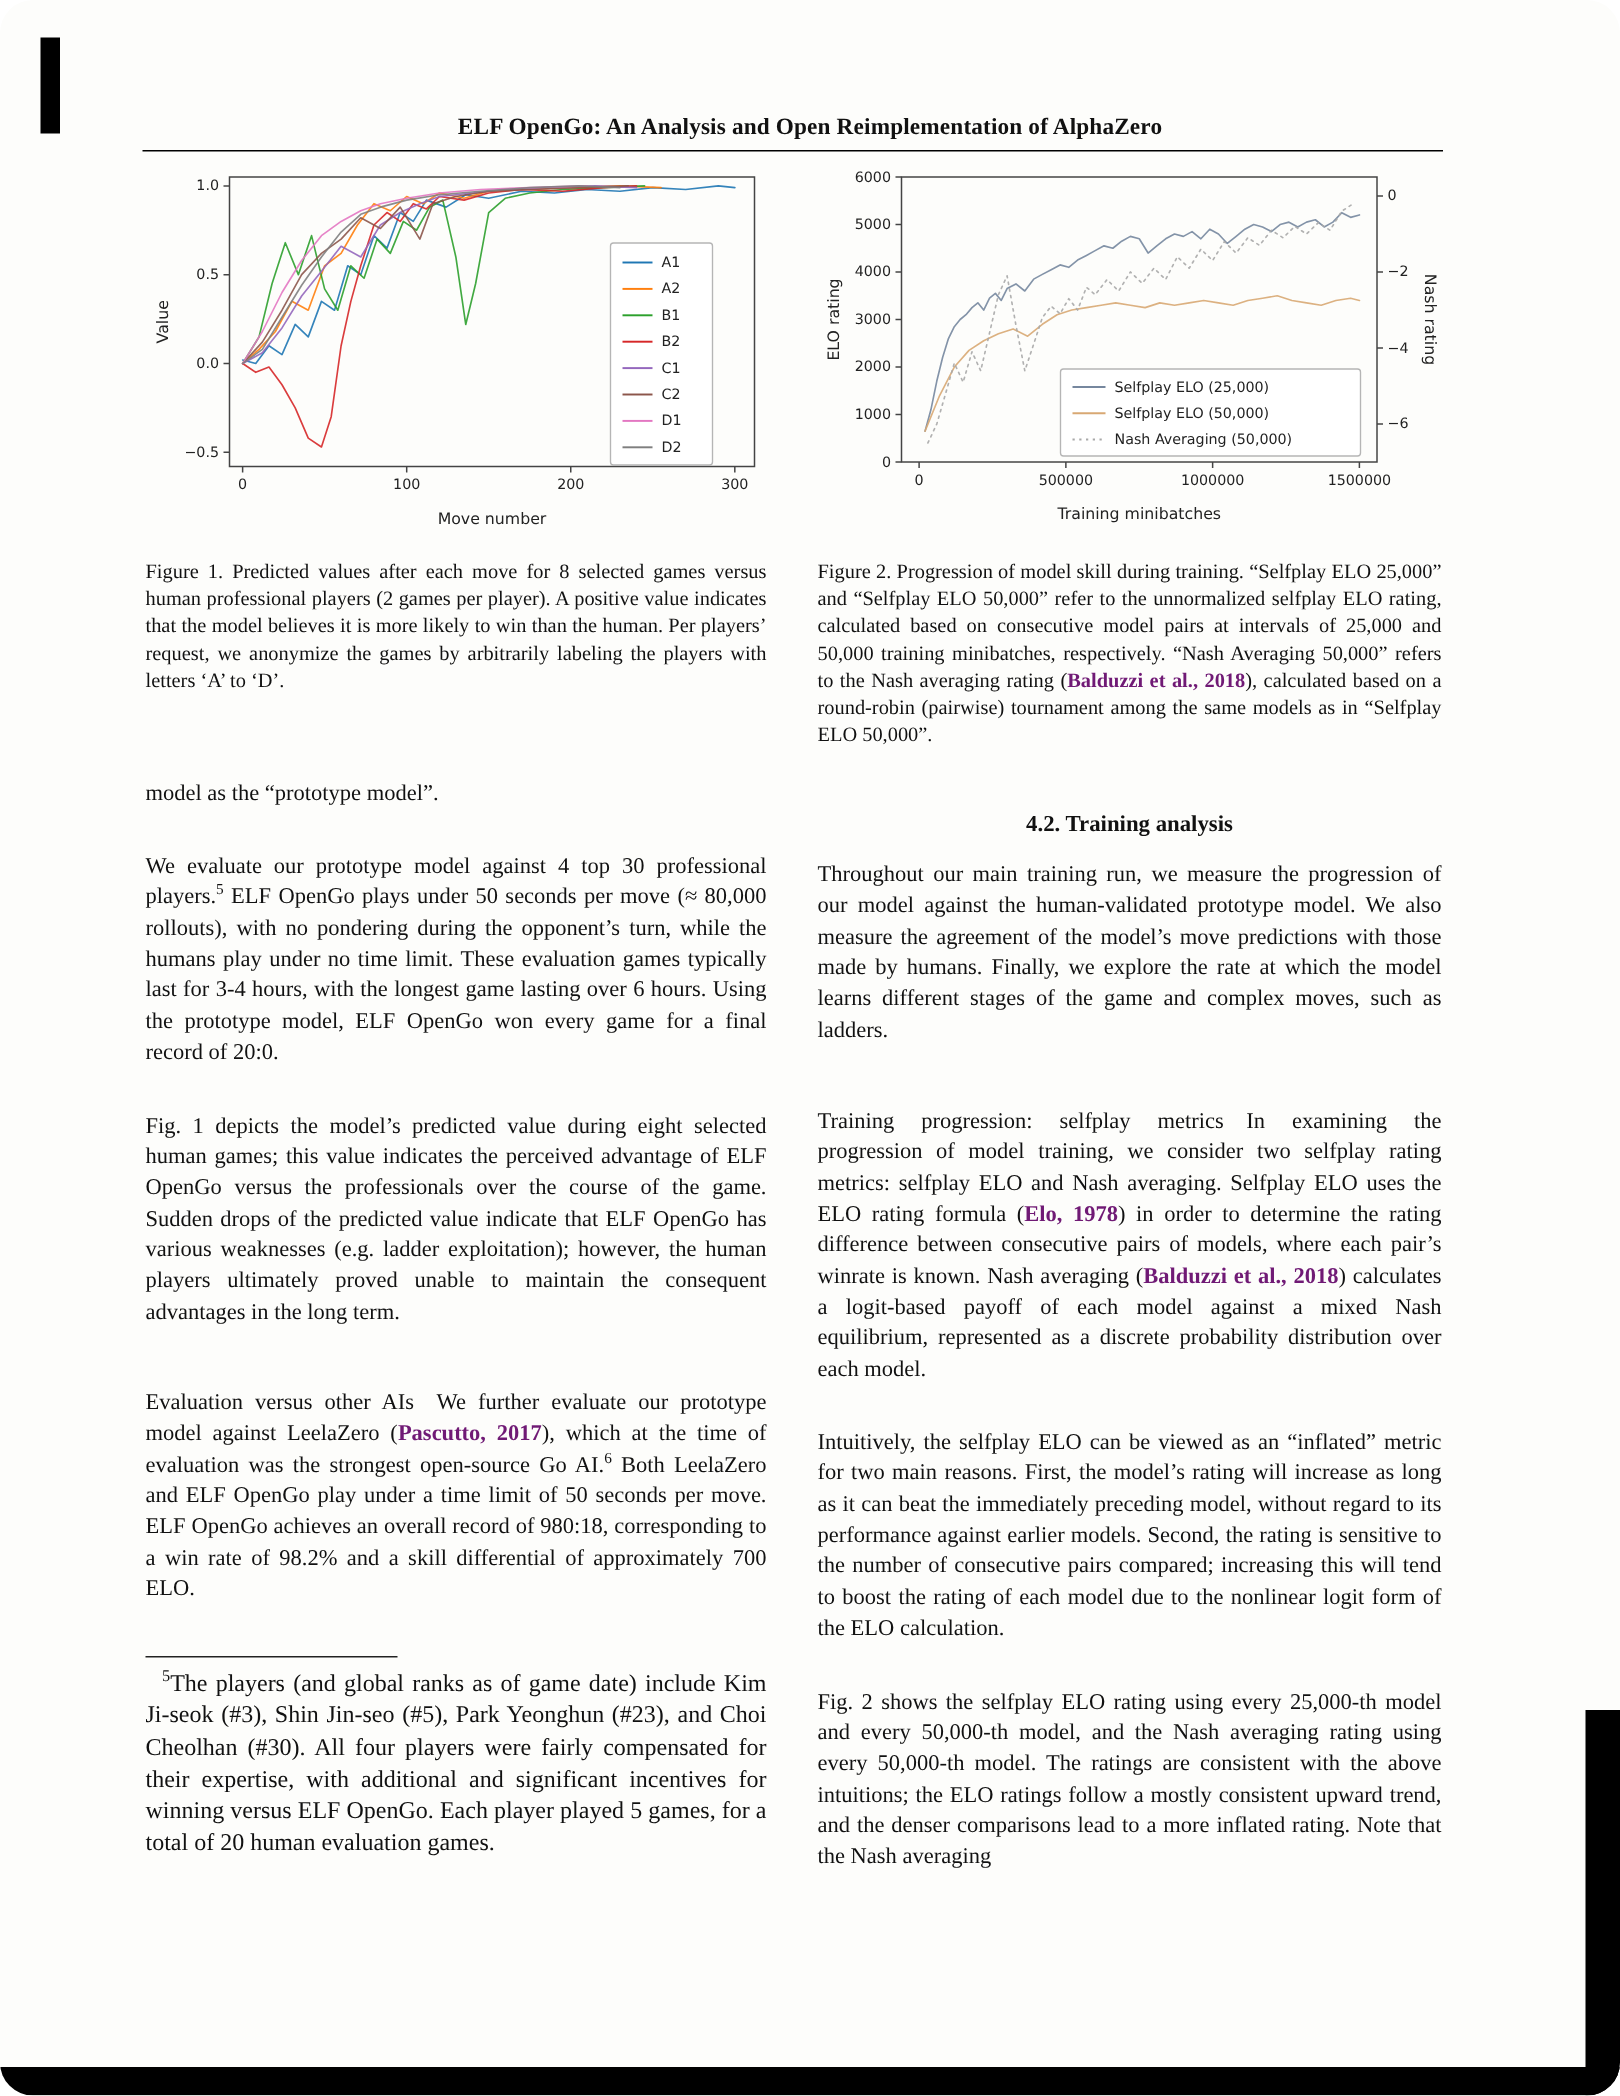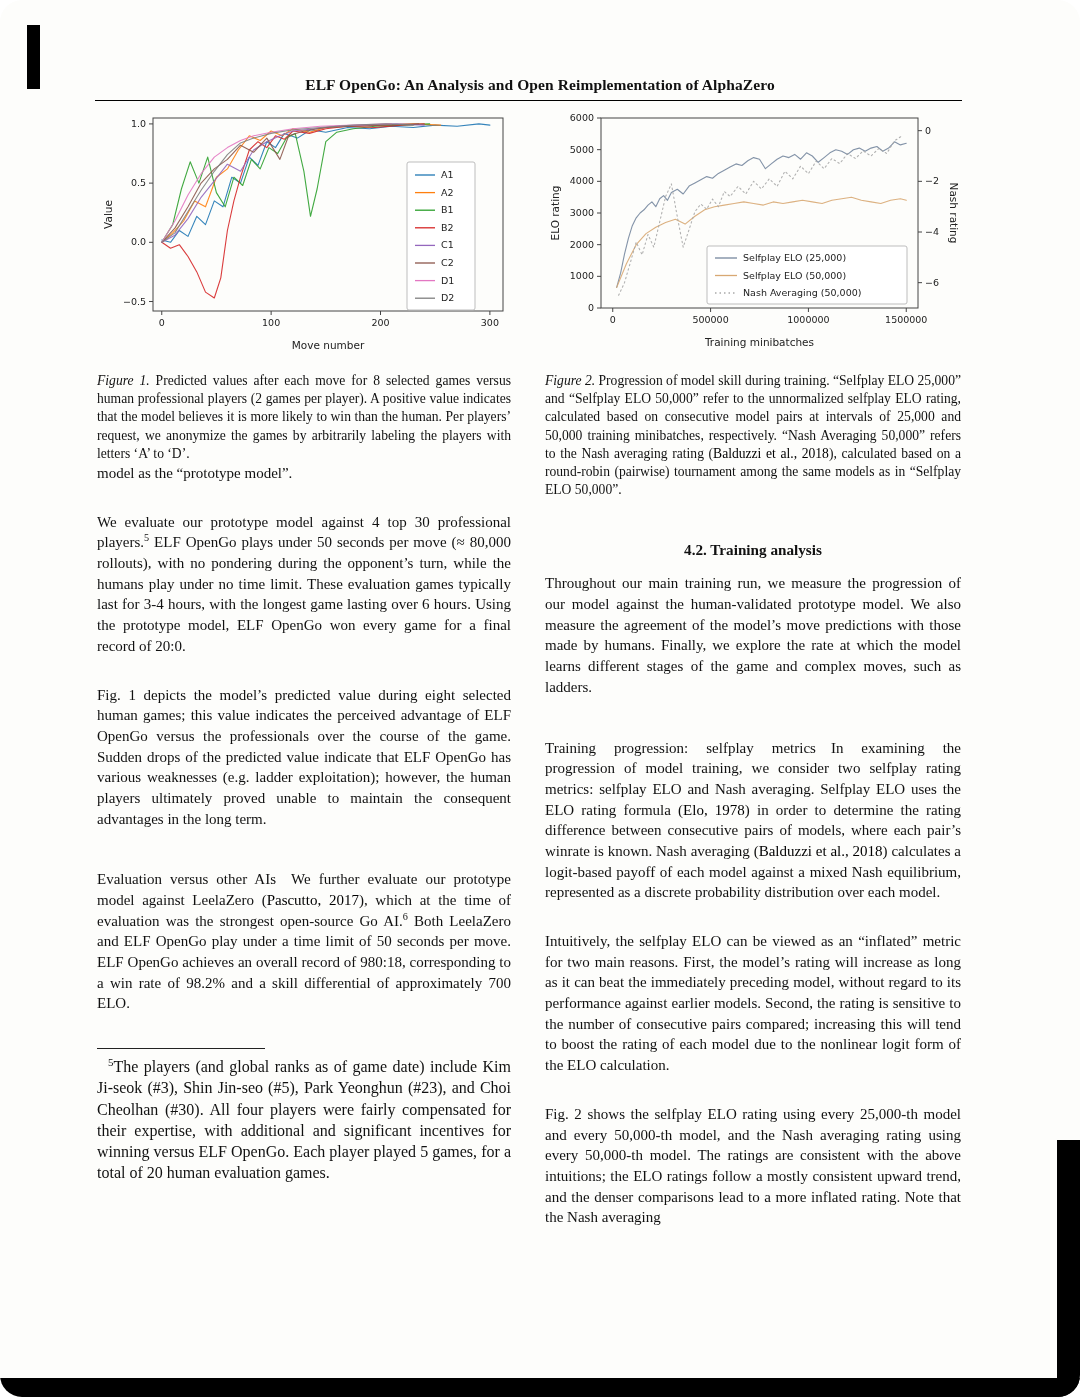--- a/index.html
+++ b/index.html
@@ -13,30 +13,30 @@
   #fig1{left:95px;top:106px;}
   #fig2{left:543px;top:106px;}
   svg.chart{display:block;}
   svg.chart text{font-family:"DejaVu Sans", sans-serif;fill:#222;}
   .col{position:absolute;text-align:justify;}
   #left-col{left:97px;top:372px;width:414px;}
   #right-col{left:545px;top:372px;width:416px;}
   p{margin:0;}
   .caption{font-size:13.6px;line-height:1.34;}
   .body{font-size:15px;line-height:1.38;}
-  .sp-first{}
+  .sp-first{margin-top:56px;}
   .sp-par{margin-top:28px;}
   .sp-block{margin-top:40px;}
   .subsection{font-size:15.2px;font-weight:bold;margin-top:42px;text-align:center;}
   .after-head{margin-top:14px;}
   .fn-rule{width:168px;border-top:1px solid #222;margin-top:34px;}
   .footnote{font-size:16px;line-height:1.33;margin-top:7px;text-indent:11px;}
-  .seg-i{font-style:italic;}
+  .seg-i{}
   .seg-b{font-weight:normal;}
-  .seg-cite{color:#000000;}
+  .seg-cite{color:#701a75;font-weight:bold;}
   .seg-sup{vertical-align:super;font-size:0.68em;line-height:0;}
   .seg-mono{font-family:"DejaVu Sans Mono", monospace;font-size:0.9em;letter-spacing:0.4px;}
 </style>
 </head>
 <body>
 
 <div class="page">
 
   <div class="artifact" style="left:27px;top:25px;width:13px;height:64px;"></div>
   <div class="artifact" style="left:0;top:1378px;width:1080px;height:19px;"></div>

